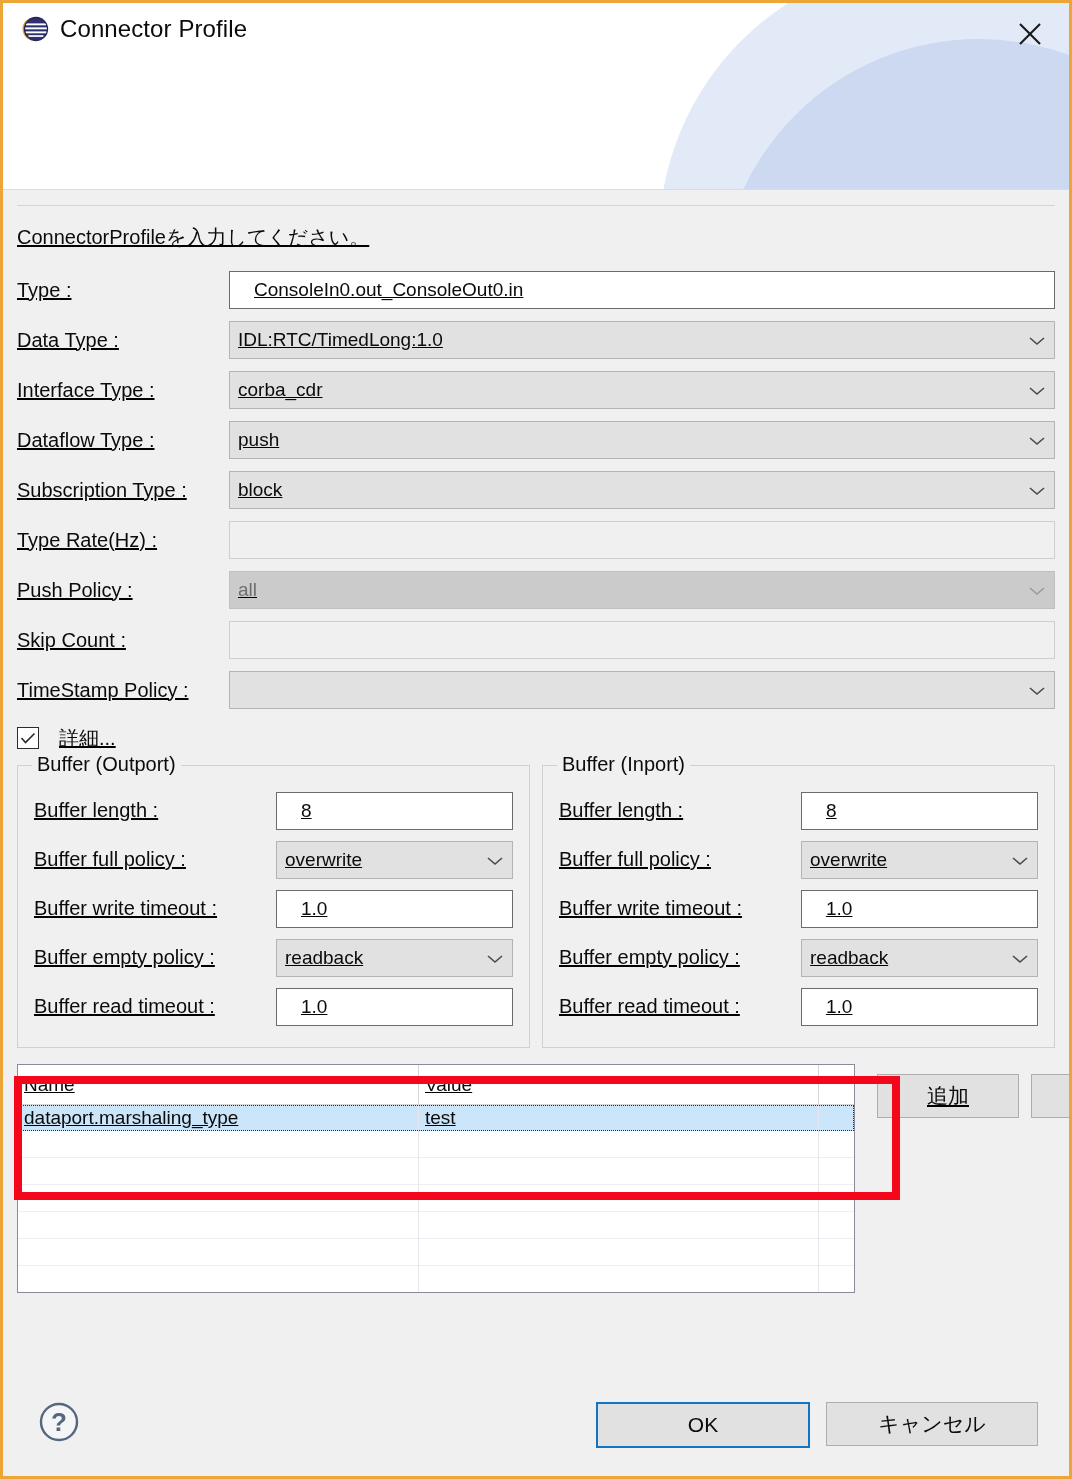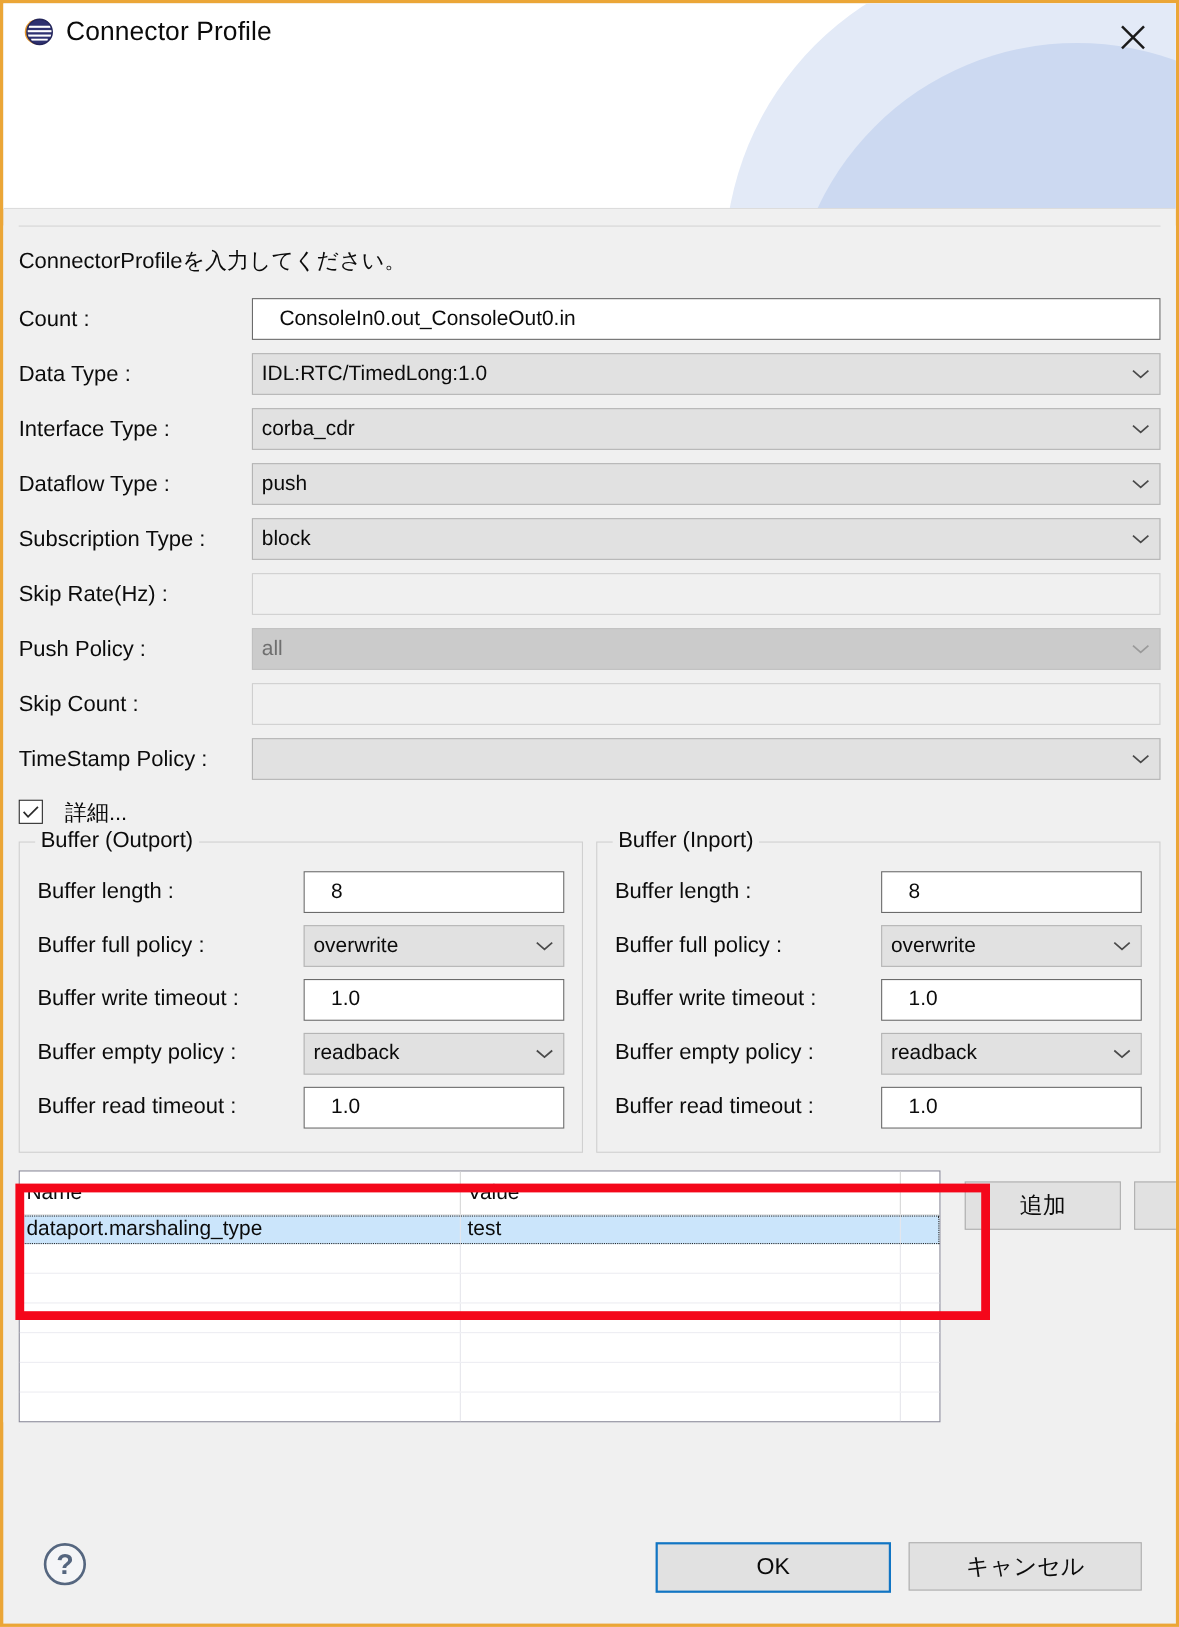--- a/index.html
+++ b/index.html
@@ -11,20 +11,21 @@
     font-family: "Liberation Sans", "DejaVu Sans", sans-serif;
     overflow: hidden;
   }
   .dialog {
     position: relative;
     width: 1072px; height: 1479px;
     box-sizing: border-box;
     border: 3px solid #eba637;
     background: #f0f0f0;
     overflow: hidden;
+    text-decoration: underline;
   }
 
   
   .header {
     position: relative;
     height: 186px;
     background: #ffffff;
     overflow: hidden;
     border-bottom: 1px solid #dcdcdc;
   }
@@ -306,21 +307,21 @@
     </div>
   </div>
 
   <div class="body">
     <div class="hr"></div>
     <div class="intro">ConnectorProfileを入力してください。</div>
 
     <div class="form">
 
       <div class="frow">
-        <div class="flabel">Count :</div>
+        <div class="flabel">Type :</div>
         <div class="fctl">
           <div class="inp">ConsoleIn0.out_ConsoleOut0.in</div>
         </div>
       </div>
 
       <div class="frow">
         <div class="flabel">Data Type :</div>
         <div class="fctl">
           <div class="combo">
             <span>IDL:RTC/TimedLong:1.0</span>
@@ -369,21 +370,21 @@
             <span class="chev">
               <svg width="16" height="10" viewBox="0 0 16 10">
                   <polyline points="1,2 8,8 15,2" fill="none" stroke="#4a4a4a" stroke-width="1.6"></polyline>
                 </svg>
             </span>
           </div>
         </div>
       </div>
 
       <div class="frow">
-        <div class="flabel">Skip Rate(Hz) :</div>
+        <div class="flabel">Type Rate(Hz) :</div>
         <div class="fctl">
           <div class="inp empty-dis"></div>
         </div>
       </div>
 
       <div class="frow">
         <div class="flabel">Push Policy :</div>
         <div class="fctl">
           <div class="combo dis">
             <span>all</span>

